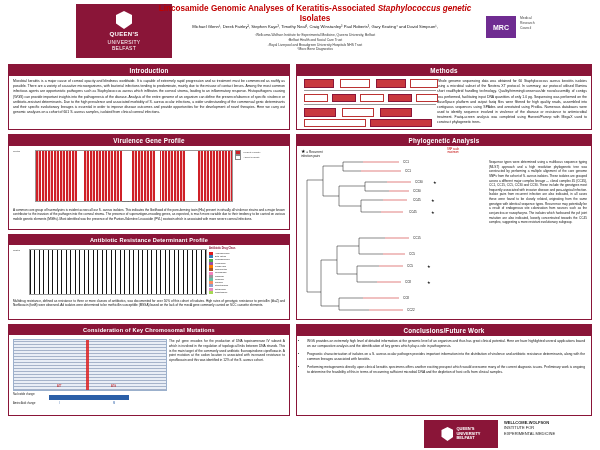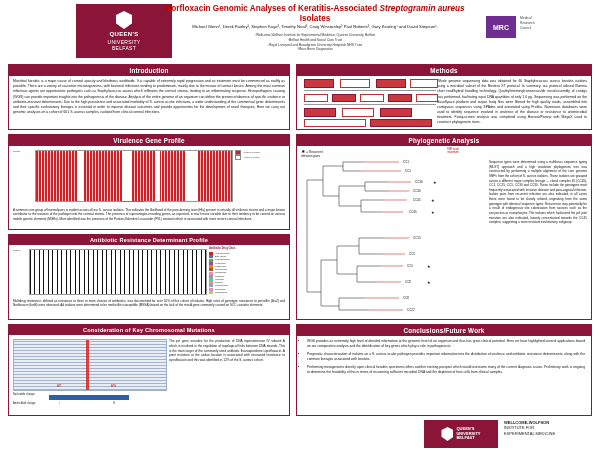--- a/index.html
+++ b/index.html
@@ -220,21 +220,21 @@
 
   <div class="header">
     <div class="qub-logo">
       <div class="qub-crest"></div>
       <div class="l1">QUEEN'S</div>
       <div class="l2">UNIVERSITY</div>
       <div class="l2">BELFAST</div>
     </div>
 
     <div class="title">
-      <span>Norfloxacin Genomic Analyses of Keratitis-Associated </span><span class="ital">Streptogramin aureus</span><span> Isolates</span>
+      <span>Lincosamide Genomic Analyses of Keratitis-Associated </span><span class="ital">Staphylococcus genetic</span><span> Isolates</span>
     </div>
 
     <div class="authors">Michael Glenn¹, Derek Fairley², Stephen Kaye³, Timothy Neal³, Craig Winstanley³ Paul Roberts³, Gary Keating⁴ and David Simpson¹,</div>
     <div class="affil" style="white-space:pre-line;">¹Wellcome-Wolfson Institute for Experimental Medicine, Queens University, Belfast
 ²Belfast Health and Social Care Trust
 ³Royal Liverpool and Broadgreen University Hospitals NHS Trust
 ⁴Micro Bene Diagnostics</div>
 
     <div class="mrc">MRC</div>
     <div class="mrc-text" style="white-space:pre-line;">Medical

